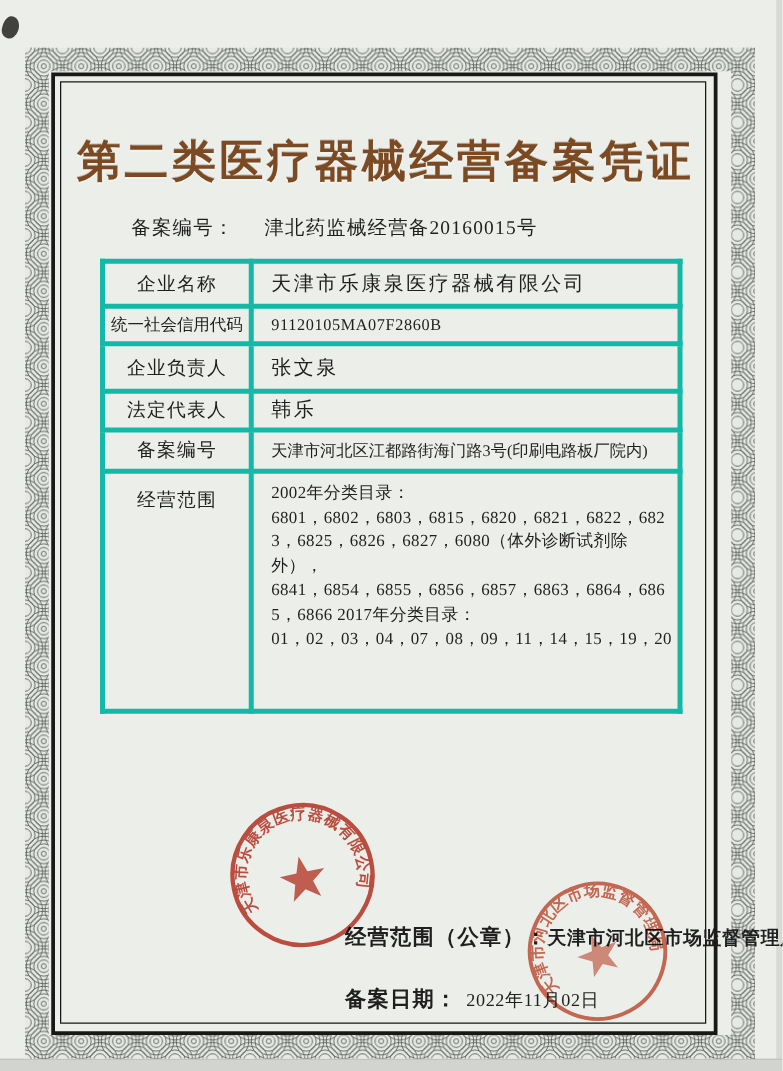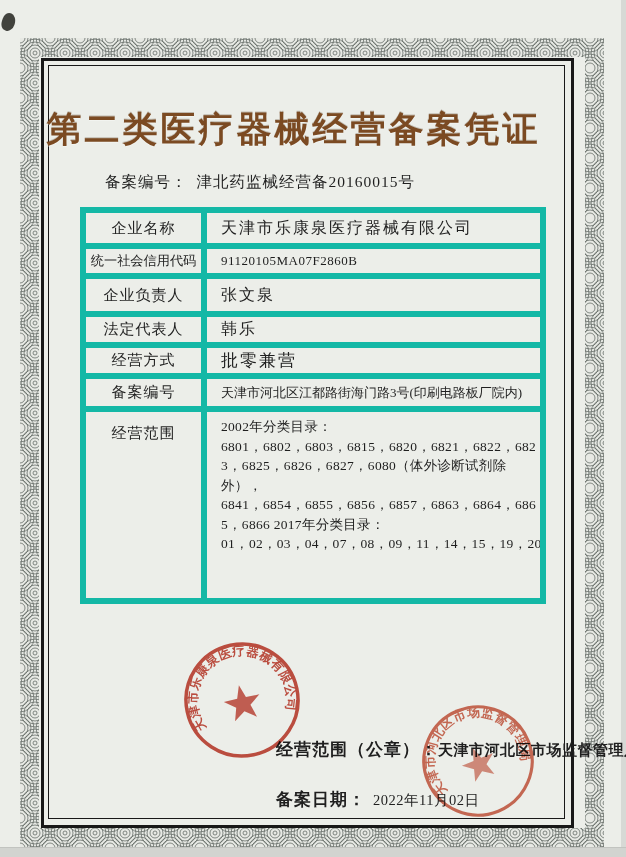--- a/index.html
+++ b/index.html
@@ -14,31 +14,31 @@
   .artifact{left:2px;top:13px;width:13px;height:18px;background:#23231f;border-radius:50% 60% 55% 50%;opacity:.85;transform:rotate(18deg);}
   .edge-right{right:0;top:0;width:5px;height:857px;background:#d7d9d5;}
   .edge-bottom{left:0;top:847px;width:626px;height:10px;background:#d2d4d0;border-top:1px solid #c2c4c0;}
   
   .band{left:20px;top:38px;}
   
   .frame-thick{left:41px;top:58px;width:527px;height:764px;border:3px solid #181818;}
   .frame-thin{left:48px;top:65px;width:515px;height:752px;border:1px solid #181818;}
   
   .title{
-    left:35px;top:106px;width:517px;text-align:center;
+    left:50px;top:106px;width:517px;text-align:center;
     font-size:35px;font-weight:700;letter-spacing:3px;
     color:var(--title-brown,#7b4a22);
     text-shadow:0 1px 0 rgba(255,255,255,.35), 0 -1px 0 rgba(60,30,5,.25);
   }
   
   .record-line{left:105px;top:172px;font-size:15.5px;letter-spacing:1px;white-space:nowrap;}
-  .record-line .num{margin-left:9px;}
+  .record-line .num{margin-left:24px;}
   
   .info-table{left:80px;top:207px;width:466px;border-collapse:collapse;table-layout:fixed;}
-  .info-table td{border:6px solid #14b8a6;padding:0;vertical-align:middle;overflow:hidden;}
+  .info-table td{border:4px solid #14b8a6;padding:0;vertical-align:middle;overflow:hidden;}
   .info-table td.lbl{width:115px;text-align:center;font-size:15px;letter-spacing:1px;}
   .info-table td.lbl.lbl-long{font-size:13.2px;letter-spacing:0;}
   .info-table td.val{padding-left:14px;padding-right:4px;}
   .v-lg{font-size:16px;letter-spacing:2px;}
   .v-code{font-size:13px;letter-spacing:.5px;}
   .v-xl{font-size:17px;letter-spacing:2px;}
   .v-sm{font-size:13px;letter-spacing:0;white-space:nowrap;}
   .v-md{font-size:15px;letter-spacing:.5px;line-height:21px;}
   td.val.v-scope{vertical-align:top;padding-top:5px;}
   .v-scope .scope-line{font-size:13.5px;line-height:19.5px;letter-spacing:.3px;white-space:nowrap;}
@@ -116,24 +116,20 @@
         <td class="val v-code">91120105MA07F2860B</td>
       </tr>
       <tr style="height: 38px;">
         <td class="lbl">企业负责人</td>
         <td class="val v-lg">张文泉</td>
       </tr>
       <tr style="height: 31px;">
         <td class="lbl">法定代表人</td>
         <td class="val v-lg">韩乐</td>
       </tr>
-      <tr style="height: 31px;">
-        <td class="lbl">经营方式</td>
-        <td class="val v-xl">批零兼营</td>
-      </tr>
       <tr style="height: 33px;">
         <td class="lbl">备案编号</td>
         <td class="val v-sm">天津市河北区江都路街海门路3号(印刷电路板厂院内)</td>
       </tr>
       <tr style="height: 192px; margin-top: 36px;">
         <td class="lbl" style="vertical-align: top; padding-top: 12px;">经营范围</td>
         <td class="val v-scope">
           <div class="scope-line">2002年分类目录：</div>
           <div class="scope-line">6801，6802，6803，6815，6820，6821，6822，682</div>
           <div class="scope-line">3，6825，6826，6827，6080（体外诊断试剂除</div>

